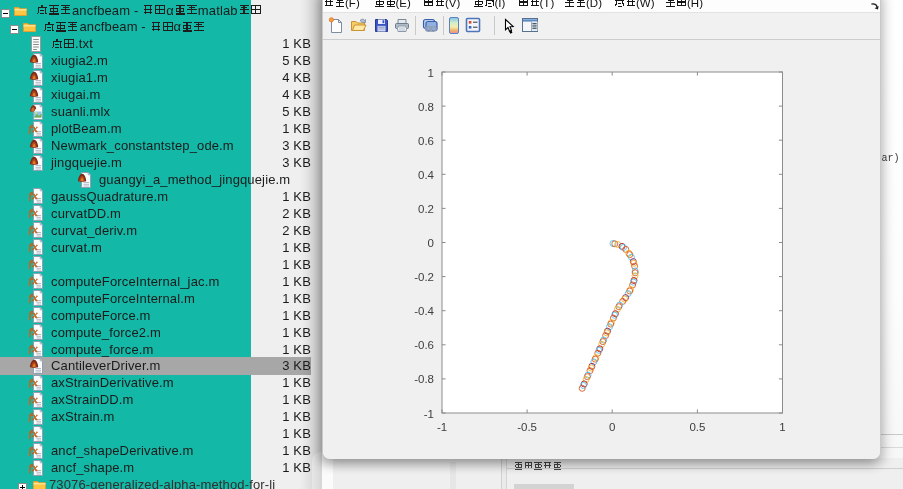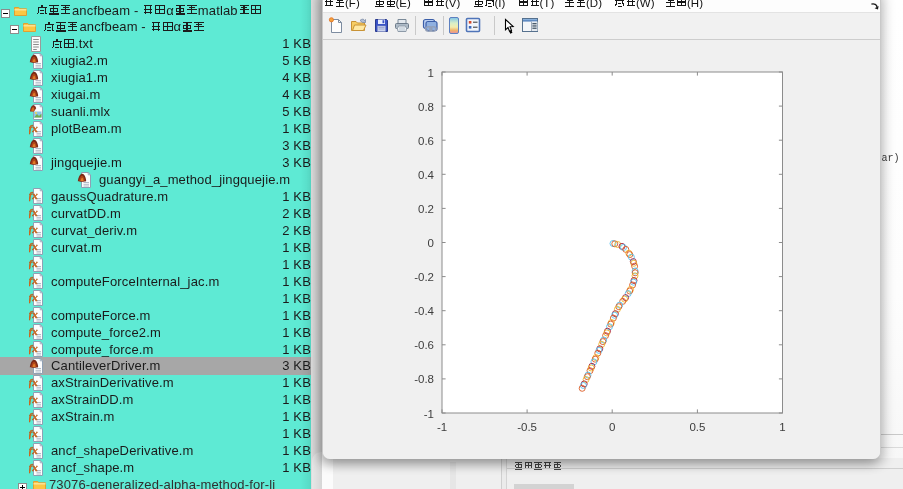--- a/index.html
+++ b/index.html
@@ -1,15 +1,15 @@
 <!DOCTYPE html>
 <html><head><meta charset="utf-8"><style>
 *{margin:0;padding:0;box-sizing:border-box}
 html,body{width:903px;height:489px;overflow:hidden;background:#efefef;font-family:"Liberation Sans",sans-serif}
-#panel{position:absolute;left:0;top:0;width:311px;height:489px;background:#5eead4;font-size:13px;letter-spacing:0.14px}
+#panel{position:absolute;left:0;top:0;width:251px;height:489px;background:#14b8a6;font-size:13px;letter-spacing:0.14px}
 #win{position:absolute;left:322px;top:-10px;width:559px;height:469px;background:#f0f0f0;border-radius:0 0 7px 7px;border:1px solid #c9c9c9;border-top:none;box-shadow:-4px 5px 11px rgba(0,0,0,0.25),4px 5px 11px rgba(0,0,0,0.18);padding-top:10px}
 #menu{position:relative;height:13px;background:#fdfdfd;border-bottom:1px solid #e3e3e3;font-size:11.5px;color:#111;overflow:hidden}
 #tbar{position:relative;height:27px;background:#f1f1f1;border-bottom:1px solid #cdcdcd}
 #canvas{position:relative;height:419px;background:#f0f0f0;border-radius:0 0 7px 7px}
 </style></head><body>
 
 <div style="position:absolute;left:879px;top:0;width:24px;height:489px;background:linear-gradient(#ffffff 0,#fdfdfd 60%,#f6f6f6 100%)"></div>
 <div style="position:absolute;left:879px;top:434px;width:24px;height:1px;background:#c9c9c9"></div>
 <div style="position:absolute;left:879px;top:447px;width:24px;height:1px;background:#dadada"></div>
 <div style="position:absolute;left:875.5px;top:152.5px;font-family:'Liberation Mono',monospace;font-size:10px;color:#3a3a3a">bar)</div>
@@ -303,20 +303,21 @@
           <path d="M11.2 0.5 L11.2 2.8 L13.5 2.8" fill="none" stroke="#8fa0b4" stroke-width="0.8"></path>
           <g stroke="#a8b4c2" stroke-width="0.9">
             <line x1="6.5" y1="10.5" x2="12" y2="10.5"></line>
             <line x1="6.5" y1="12.3" x2="12" y2="12.3"></line>
             <line x1="6.5" y1="14" x2="12" y2="14"></line>
           </g>
           <path d="M0.8 9.3 C1.2 5.6 2.6 2.6 4.4 2.0 C6.2 1.4 7.6 3.0 8.4 5.2 C9.0 6.9 9.4 8.5 9.0 9.3 C7.6 9.9 2.4 9.9 0.8 9.3 Z" fill="#7c2a16"></path>
           <path d="M2.2 8.9 C2.6 6.2 3.6 3.9 4.8 3.7 C6.0 3.5 7.0 5.2 7.4 7.1 C7.7 8.3 7.6 8.9 7.2 9.1 C5.8 9.5 3.2 9.4 2.2 8.9 Z" fill="#b04418"></path>
           <path d="M3.6 9.0 C3.9 7.1 4.5 5.7 5.2 5.7 C5.9 5.8 6.4 7.1 6.5 9.0 Z" fill="#e07b28"></path>
         </svg></div>
+      <div style="position:absolute;left:51px;top:1px;white-space:nowrap;color:#1b1b1b">Newmark_constantstep_ode.m</div>
       <div style="position:absolute;left:230px;top:1px;width:81px;text-align:right;color:#1b1b1b">3 KB</div>
     </div>
     <div style="position:absolute;left:0;top:154.0px;width:311px;height:17px;">
       <div style="position:absolute;left:29px;top:0.5px"><svg width="14" height="16" viewBox="0 0 14 16">
           <path d="M4.5 0.5 L11.2 0.5 L13.5 2.8 L13.5 15.5 L4.5 15.5 Z" fill="#fdfdfd" stroke="#8fa0b4" stroke-width="1"></path>
           <path d="M11.2 0.5 L11.2 2.8 L13.5 2.8" fill="none" stroke="#8fa0b4" stroke-width="0.8"></path>
           <g stroke="#a8b4c2" stroke-width="0.9">
             <line x1="6.5" y1="10.5" x2="12" y2="10.5"></line>
             <line x1="6.5" y1="12.3" x2="12" y2="12.3"></line>
             <line x1="6.5" y1="14" x2="12" y2="14"></line>
@@ -431,20 +432,21 @@
       <div style="position:absolute;left:29px;top:0.5px"><svg width="15" height="16" viewBox="0 0 15 16">
           <path d="M4.5 0.5 L11.2 0.5 L13.5 2.8 L13.5 15.5 L4.5 15.5 Z" fill="#fdfdfd" stroke="#8fa0b4" stroke-width="1"></path>
           <path d="M11.2 0.5 L11.2 2.8 L13.5 2.8" fill="none" stroke="#8fa0b4" stroke-width="0.8"></path>
           <g stroke="#a8b4c2" stroke-width="0.9">
             <line x1="7.5" y1="10.5" x2="12" y2="10.5"></line>
             <line x1="7.5" y1="12.3" x2="12" y2="12.3"></line>
             <line x1="7.5" y1="14" x2="12" y2="14"></line>
           </g>
           <text x="-0.5" y="10.5" font-family="Liberation Serif" font-style="italic" font-weight="bold" font-size="11" fill="#d2691e" stroke="#b05a18" stroke-width="0.3">fx</text>
         </svg></div>
+      <div style="position:absolute;left:51px;top:1px;white-space:nowrap;color:#1b1b1b">computeForceInternal.m</div>
       <div style="position:absolute;left:230px;top:1px;width:81px;text-align:right;color:#1b1b1b">1 KB</div>
     </div>
     <div style="position:absolute;left:0;top:306.6px;width:311px;height:17px;">
       <div style="position:absolute;left:29px;top:0.5px"><svg width="15" height="16" viewBox="0 0 15 16">
           <path d="M4.5 0.5 L11.2 0.5 L13.5 2.8 L13.5 15.5 L4.5 15.5 Z" fill="#fdfdfd" stroke="#8fa0b4" stroke-width="1"></path>
           <path d="M11.2 0.5 L11.2 2.8 L13.5 2.8" fill="none" stroke="#8fa0b4" stroke-width="0.8"></path>
           <g stroke="#a8b4c2" stroke-width="0.9">
             <line x1="7.5" y1="10.5" x2="12" y2="10.5"></line>
             <line x1="7.5" y1="12.3" x2="12" y2="12.3"></line>
             <line x1="7.5" y1="14" x2="12" y2="14"></line>

